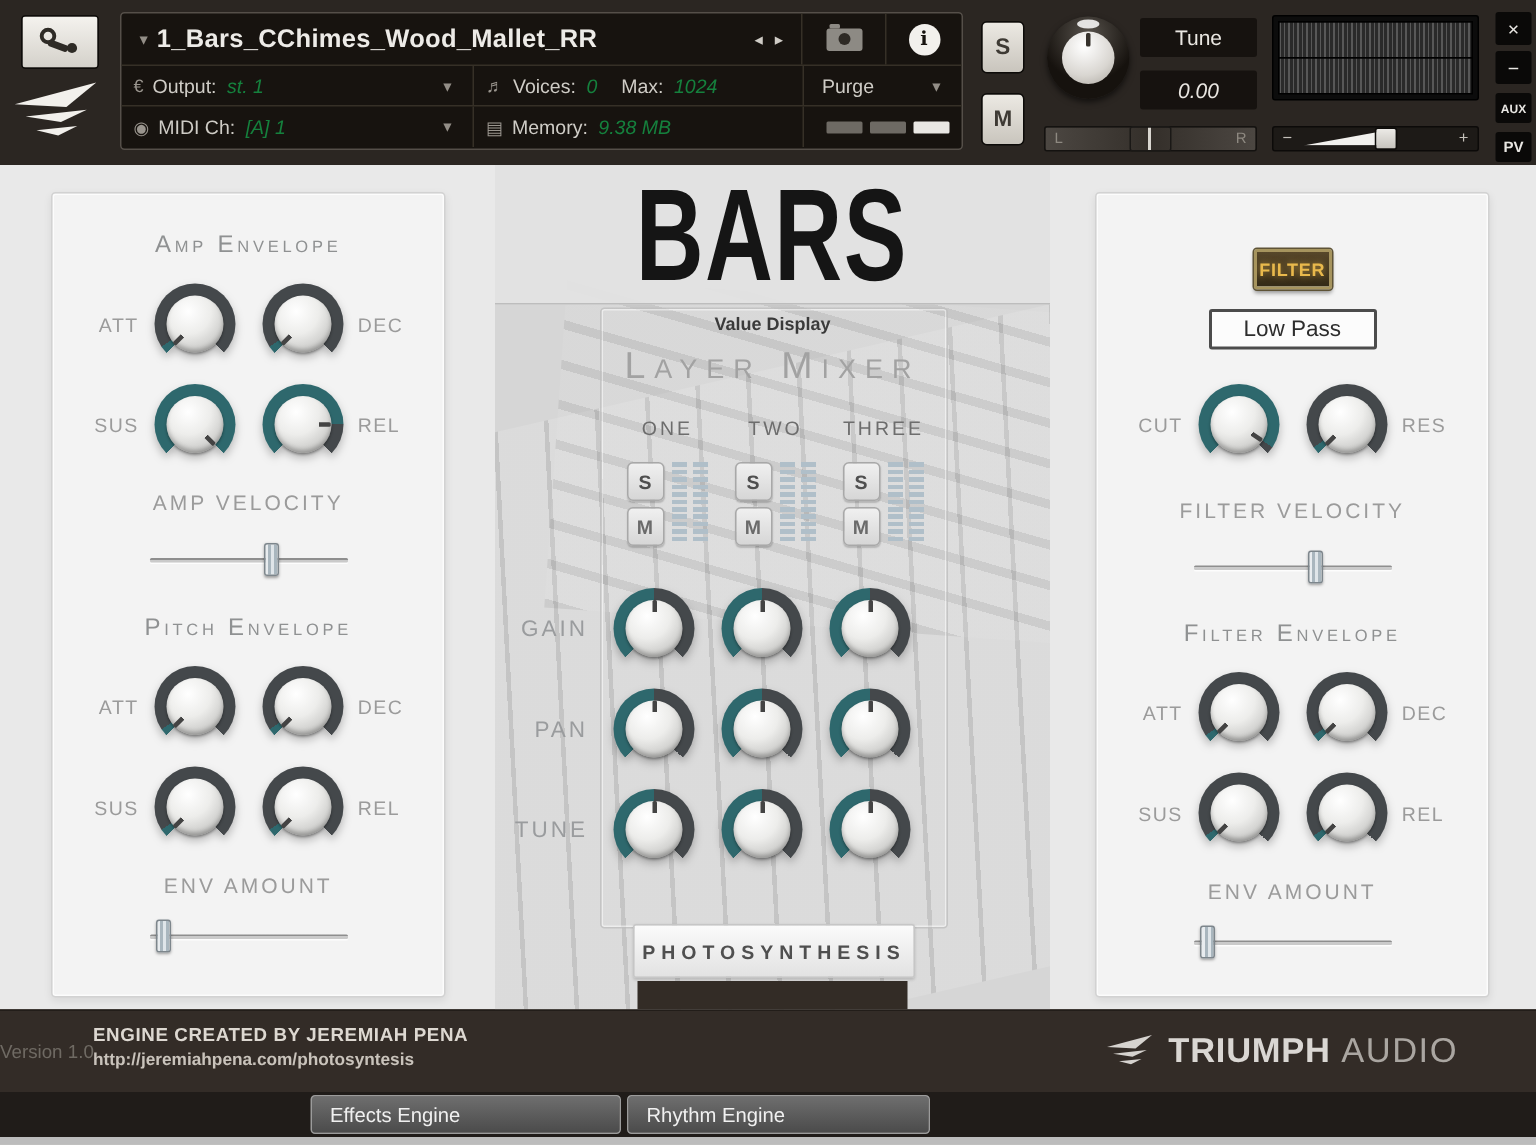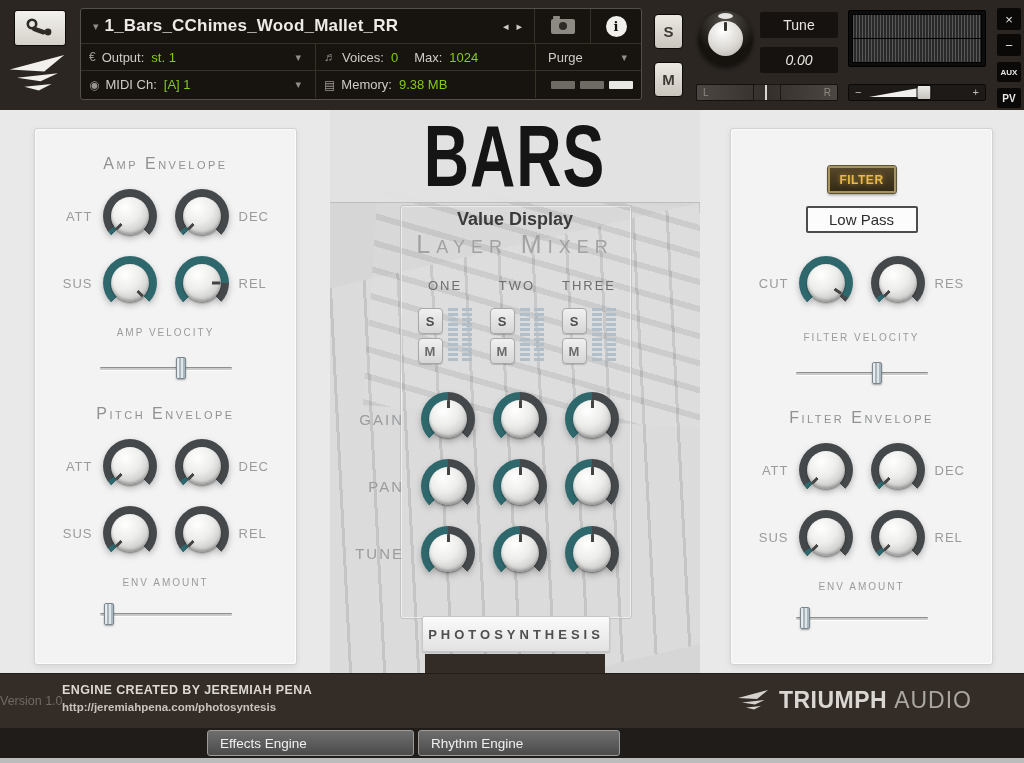--- a/index.html
+++ b/index.html
@@ -23,21 +23,21 @@
   .caret{color:#938e87;font-size:11px;margin:0 6px 0 4px;}
   .title-txt{font-size:17px;font-weight:bold;color:#edebe7;letter-spacing:.2px;white-space:nowrap;overflow:hidden;}
   .navarr{color:#cfccc6;font-size:11px;margin:0 4px;cursor:pointer;}
   .cam{width:24px;height:15px;background:#8d8a84;border-radius:2px;position:relative;}
   .cam::before{content:"";position:absolute;left:8px;top:3.5px;width:8px;height:8px;border-radius:50%;background:#2e2a25;}
   .cam::after{content:"";position:absolute;left:2px;top:-3px;width:7px;height:3px;background:#8d8a84;border-radius:1px;}
   .info-btn{width:21px;height:21px;border-radius:50%;background:#f2f0ec;color:#17130f;font-weight:bold;
     font-size:13px;display:grid;place-items:center;font-family:"DejaVu Serif",serif;cursor:pointer;}
   .ico{color:#9a958e;font-size:12px;margin-right:6px;}
   .lbl{color:#cfccc6;}
-  .val{color:#84cc16;margin-left:7px;}
+  .val{color:#15803d;margin-left:7px;font-style:italic;}
   .cell-spacer{flex:1;}
   .pm{display:flex;gap:5px;align-items:center;}
   .pm span{width:24px;height:8px;border-radius:1px;}
   .pm .pm-dim{background:#6e6a64;}
   .pm .pm-lit{background:#e9e7e3;}
 
   .hbtn{position:absolute;width:27px;height:33px;border-radius:4px;background:linear-gradient(#ece9e3,#c9c5bd);
     border:1px solid #0d0b09;color:#3e3a34;font-weight:bold;font-size:15px;display:grid;place-items:center;cursor:pointer;}
   .tune-knob{position:absolute;left:698px;top:11px;width:55px;height:55px;border-radius:50%;
     background:radial-gradient(circle at 50% 22%,#57524c,#16120e 62%);box-shadow:0 2px 4px rgba(0,0,0,.6);cursor:pointer;}
@@ -76,72 +76,72 @@
   .center-col{position:absolute;left:330px;top:0;width:370px;height:563px;background:#d6d6d6;overflow:hidden;}
   .photo1{position:absolute;left:-60px;top:140px;width:500px;height:430px;opacity:.14;
     background:repeating-linear-gradient(100deg,#5a5a5a 0 3px,#fbfbfb 3px 34px);transform:rotate(-13deg);}
   .photo2{position:absolute;left:40px;top:90px;width:420px;height:220px;opacity:.10;
     background:repeating-linear-gradient(12deg,#444 0 6px,#eee 6px 26px);transform:rotate(4deg);}
   .bars-band{position:absolute;left:0;top:0;width:370px;height:92px;background:rgba(227,227,227,.92);
     border-bottom:1px solid #bdbdbd;display:grid;place-items:center;}
   .bars-title{font-size:66px;font-weight:bold;color:#151515;transform:scale(.95,1.32);letter-spacing:1px;line-height:1;}
   .mix-frame{position:absolute;left:70px;top:95px;width:230px;height:412px;border:1px solid rgba(190,190,190,.8);
     box-shadow:inset 0 0 0 1px rgba(255,255,255,.5);border-radius:3px;}
-  .vd-label{position:absolute;left:0;top:99px;width:370px;text-align:center;font-size:18px;font-weight:bold;color:#3a3a3a;}
+  .vd-label{position:absolute;left:0;top:99px;width:370px;text-align:center;font-size:12px;font-weight:bold;color:#3a3a3a;}
   .lm-title{position:absolute;left:0;top:120px;width:370px;text-align:center;font-size:25px;color:#a2a2a2;letter-spacing:6px;font-variant:small-caps;}
   .cols-row{position:absolute;left:79px;top:168px;width:216px;display:grid;grid-template-columns:72px 72px 72px;}
   .cols-row span{text-align:center;font-size:13px;color:#6d6d6d;letter-spacing:2px;}
   .sm-row{position:absolute;left:79px;top:198px;width:216px;display:grid;grid-template-columns:72px 72px 72px;}
   .sm-group{display:flex;justify-content:center;gap:5px;}
   .sm-col{display:flex;flex-direction:column;gap:4px;}
   .smb{width:23px;height:24px;border-radius:4px;background:linear-gradient(#f0f0f0,#d6d6d6);border:1px solid #a8a8a8;
     color:#4f4f4f;font-weight:bold;font-size:13px;display:grid;place-items:center;box-shadow:0 1px 1px rgba(0,0,0,.18);cursor:pointer;}
   .smb.mute{color:#6b6b6b;}
   .lmeter{width:25px;height:53px;display:flex;gap:4px;}
   .lmeter i{display:block;width:10px;height:100%;background:repeating-linear-gradient(0deg,#b0bfc9 0 3px,rgba(0,0,0,0) 3px 5px);}
   .mix-rows{position:absolute;left:8px;top:282px;width:352px;}
-  .mix-row{display:grid;grid-template-columns:62px 72px 72px 72px;align-items:center;margin-bottom:13px;margin-left:12px;}
+  .mix-row{display:grid;grid-template-columns:62px 72px 72px 72px;align-items:center;margin-bottom:13px;}
   .mix-row .mr-lbl{text-align:right;padding-right:8px;font-size:15px;color:#9a9c9e;letter-spacing:2px;}
   .mix-row .kcell{display:flex;justify-content:center;}
   .ps-btn{position:absolute;left:92px;top:506px;width:186px;height:34px;background:linear-gradient(#fbfbfb,#e2e2e2);
     border:1px solid #c6c6c6;border-radius:2px;color:#4f4f4f;font-size:13px;font-weight:bold;letter-spacing:4px;
     display:grid;place-items:center;box-shadow:0 1px 2px rgba(0,0,0,.15);cursor:pointer;}
   .ps-bar{position:absolute;left:95px;top:544px;width:180px;height:19px;background:#332c26;}
 
   .side-card{position:absolute;top:18px;width:263px;height:537px;background:#f3f3f3;border:1px solid #d2d2d2;
     border-radius:3px;box-shadow:0 0 0 1px rgba(255,255,255,.7) inset,0 2px 6px rgba(0,0,0,.08);
     box-sizing:border-box;display:flex;flex-direction:column;align-items:center;}
   .left-card{left:34px;} .right-card{left:730px;}
   .sec-h{font-size:16px;color:#8f9192;letter-spacing:2.5px;font-variant:small-caps;}
   .k-row{display:flex;align-items:center;}
   .k-lbl{width:37px;font-size:13px;color:#9b9b9b;letter-spacing:1px;}
   .k-lbl.kr{text-align:right;padding-right:10px;}
   .k-lbl.kl{text-align:left;padding-left:10px;}
   .k-gap{width:18px;}
-  .sl-lbl{font-size:10px;color:#9b9b9b;letter-spacing:2px;}
+  .sl-lbl{font-size:14px;color:#9b9b9b;letter-spacing:2px;}
 
   .knob{position:relative;width:54px;height:54px;border-radius:50%;flex:0 0 auto;cursor:pointer;
     background:conic-gradient(from 225deg,var(--teal) 0deg,var(--teal) calc(2.7deg * var(--pct)),
       #44484b calc(2.7deg * var(--pct)) 270deg,rgba(0,0,0,0) 270deg);
     filter:drop-shadow(0 3px 3px rgba(0,0,0,.25));}
   .knob::before{content:"";position:absolute;inset:8px;border-radius:50%;
     background:radial-gradient(circle at 38% 28%,#ffffff 0%,#ededeb 42%,#c9c9c7 76%,#a6a6a4 100%);
     box-shadow:inset 0 -2px 3px rgba(0,0,0,.25),0 1px 2px rgba(0,0,0,.4);}
   .knob::after{content:"";position:absolute;left:50%;top:50%;width:3px;height:19px;margin:-19px 0 0 -1.5px;
     transform-origin:50% 100%;transform:rotate(var(--rot));
     background:linear-gradient(#434343 0 8px,rgba(0,0,0,0) 8px);border-radius:1px;}
 
   .hslider{position:relative;width:132px;height:22px;cursor:pointer;}
   .hslider::before{content:"";position:absolute;left:0;right:0;top:10px;height:3px;border-radius:1px;
     background:linear-gradient(#8e8e8e 0 1px,#cacaca 1px);box-shadow:0 1px 0 rgba(255,255,255,.8);}
   .hslider::after{content:"";position:absolute;top:0;bottom:0;width:10px;left:var(--pos);transform:translateX(-50%);
     background:linear-gradient(90deg,#e8ecef 0 2px,#a9b6be 2px 4px,#dfe5e9 4px 6px,#a9b6be 6px 8px,#e8ecef 8px);
     border:1px solid #7d868c;border-radius:2px;box-shadow:0 1px 2px rgba(0,0,0,.35);box-sizing:border-box;}
 
-  .filter-btn{width:68px;height:27px;background:linear-gradient(#57472a,#332a17);border:2px solid #a6945e;
+  .filter-btn{width:52px;height:27px;background:linear-gradient(#57472a,#332a17);border:2px solid #a6945e;
     outline:1px solid #5e5336;border-radius:2px;color:var(--gold);font-size:12px;font-weight:bold;letter-spacing:.5px;
     display:grid;place-items:center;text-shadow:0 0 5px rgba(233,185,76,.6);box-shadow:0 2px 3px rgba(0,0,0,.4);
     box-sizing:border-box;cursor:pointer;}
   .lp-box{width:112px;height:27px;background:#fcfcfc;border:2px solid #4c4c4c;border-radius:2px;color:#2d2d2d;
     font-size:15px;display:grid;place-items:center;box-sizing:border-box;cursor:pointer;}
 
   
   .footer{position:absolute;left:0;top:673px;width:1024px;height:55px;background:#332c27;border-top:1px solid #221d19;box-sizing:border-box;}
   .credit1{position:absolute;left:62px;top:9px;font-size:12.5px;font-weight:bold;color:#ddd8d1;letter-spacing:.4px;}
   .credit2{position:absolute;left:62px;top:27px;font-size:11.5px;font-weight:bold;color:#c9c3bb;}

